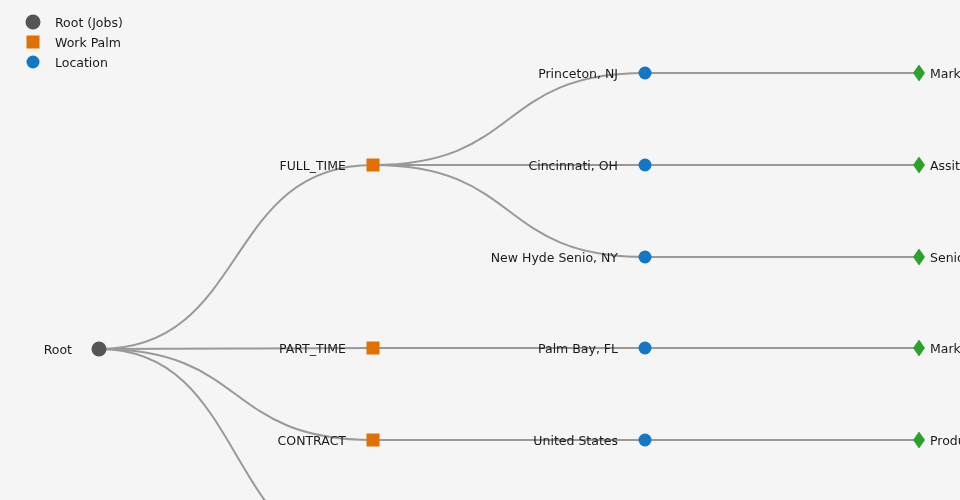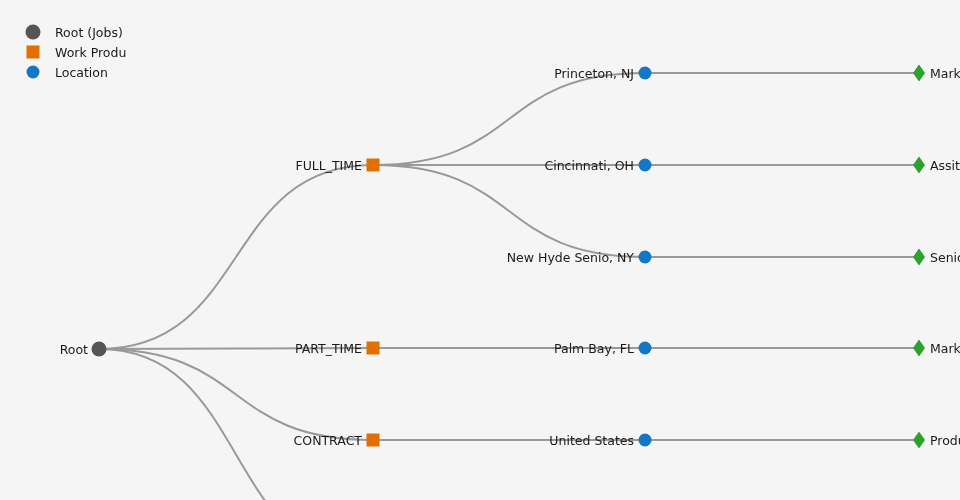--- a/index.html
+++ b/index.html
@@ -61,33 +61,33 @@
   }
   .node-label {
     position: absolute;
     white-space: nowrap;
     font-size: 12.5px;
     color: #1a1a1a;
     top: 0;
     transform: translateY(-50%);
   }
   .label-left {
-    right: 11px;
+    right: 27px;
     text-align: left;
   }
   .label-right {
     left: 11px;
     text-align: left;
   }
 
   
   #legend {
     position: absolute;
     left: 22px;
-    top: 22px;
+    top: 12px;
     text-align: center;
   }
   .legend-row {
     position: relative;
     height: 20px;
     display: flex;
     align-items: center;
   }
   .legend-swatch {
     position: relative;
@@ -193,21 +193,21 @@
       <div class="legend-row">
         <span class="legend-swatch">
           <span class="m-circle-root" style="background: rgb(85, 85, 85);"></span>
         </span>
         <span class="legend-text">Root (Jobs)</span>
       </div>
       <div class="legend-row">
         <span class="legend-swatch">
           <span class="m-square" style="background: rgb(225, 112, 0);"></span>
         </span>
-        <span class="legend-text">Work Produ</span>
+        <span class="legend-text">Work Palm</span>
       </div>
       <div class="legend-row">
         <span class="legend-swatch">
           <span class="m-circle" style="background: rgb(18, 119, 196);"></span>
         </span>
         <span class="legend-text">Location</span>
       </div>
     </div>
 
 </div>

